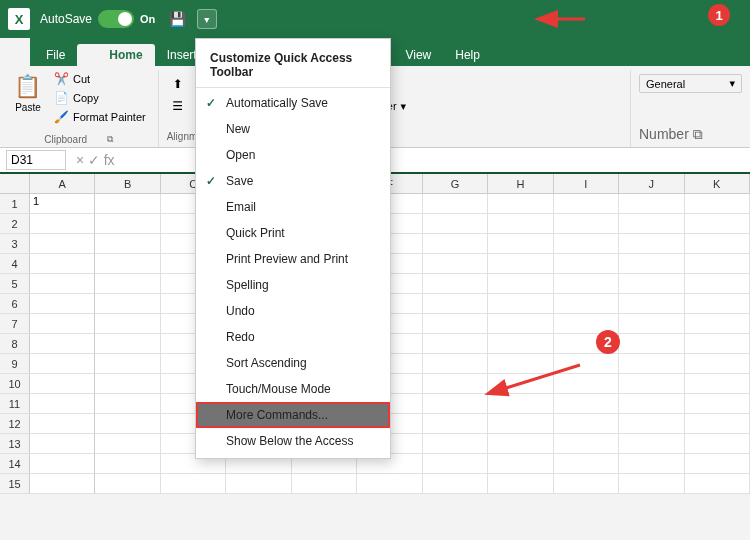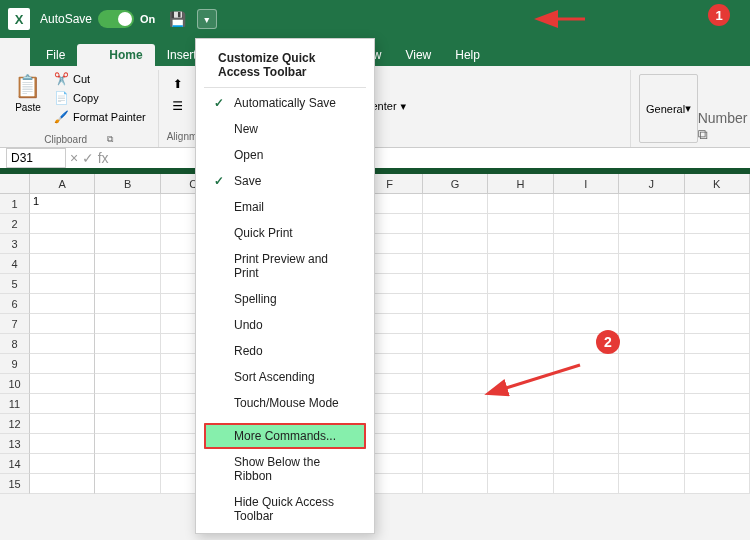--- a/index.html
+++ b/index.html
@@ -170,26 +170,26 @@
       width: 22px; height: 20px;
       display: flex; align-items: center; justify-content: center;
       font-size: 12px;
       cursor: pointer;
       border-radius: 2px;
     }
 
     
     .formula-bar {
       background: #fff;
-      border-bottom: 6px solid #14532d;
+      border-bottom: 2px solid #14532d;
       height: 26px;
       display: flex;
       align-items: center;
       padding: 0 6px;
-      gap: 4px;
+      gap: 10px;
     }
     .cell-ref {
       border: 1px solid #ccc;
       width: 60px;
       padding: 2px 4px;
       font-size: 12px;
     }
     .formula-bar-sep {
       color: #999;
       font-size: 14px;
@@ -256,26 +256,26 @@
       background: #fff;
     }
     .cell.col-a { border-right: 1px solid #ccc; }
     .cell.col-b { }
 
     
     .dropdown-overlay {
       position: fixed;
       left: 195px;
       top: 38px;
-      width: 180px;
+      width: 196px;
       background: #fff;
       border: 1px solid #ccc;
       box-shadow: 2px 4px 12px rgba(0,0,0,0.2);
       z-index: 100;
-      padding: 4px 8px;
+      padding: 4px 0;
     }
     .dropdown-title {
       padding: 8px 14px;
       font-weight: 600;
       font-size: 12px;
       border-bottom: 1px solid #e0e0e0;
       margin-bottom: 2px;
       color: #222;
     }
     .dropdown-item {
@@ -289,25 +289,24 @@
       position: relative;
     }
     .dropdown-item.checked::before {
       content: '✓';
       position: absolute;
       left: 10px;
       color: #217346;
       font-weight: bold;
     }
     .dropdown-item.highlighted {
-      background: #86efac;
+      background: #737373;
       outline: 2px solid #e53935;
       outline-offset: -2px;
       border-radius: 1px;
-      margin-top: 7px;
     }
     .red-circle-2 {
       position: fixed;
       right: 130px;
       top: 330px;
       width: 24px; height: 24px;
       background: #e53935;
       border-radius: 50%;
       color: #fff;
       font-weight: bold;
@@ -404,21 +403,21 @@
         <span>Merge &amp; Center</span>
         <span>▾</span>
       </div>
     </div>
     <div style="font-size:10px;color:#666;margin-top:auto;">
       <span>Alignment</span>
       <span style="font-size:9px;cursor:pointer;"> ⧉</span>
     </div>
   </div>
 
-  <div style="width:120px;border-left:1px solid #ddd;padding:4px 8px;display:flex;">
+  <div style="width:120px;border-left:1px solid #ddd;padding:4px 8px;display:flex;flex-direction:column;">
     <div style="border:1px solid #ccc;padding:2px 6px;font-size:11px;cursor:pointer;border-radius:2px;display:flex;align-items:center;justify-content:space-between;">
       <span>General</span>
         <span>▾</span>
     </div>
     <div style="font-size:14px;color:#666;margin-top:auto;">Number <span style="cursor:pointer;">⧉</span></div>
   </div>
 </div>
 
 <div class="formula-bar">
   <input class="cell-ref" type="text" value="D31" style="">
@@ -663,22 +662,21 @@
       <div class="dropdown-item checked">Save</div>
       <div class="dropdown-item">Email</div>
       <div class="dropdown-item">Quick Print</div>
       <div class="dropdown-item">Print Preview and Print</div>
       <div class="dropdown-item">Spelling</div>
       <div class="dropdown-item">Undo</div>
       <div class="dropdown-item">Redo</div>
       <div class="dropdown-item">Sort Ascending</div>
       <div class="dropdown-item">Touch/Mouse Mode</div>
       <div class="dropdown-item highlighted">More Commands...</div>
-      <div class="dropdown-item">Show Below the Ribbon</div>
-      <div class="dropdown-item">Hide Quick Access Toolbar</div>
+      <div class="dropdown-item">Show Below the Access</div>
     </div>
 </div>
 
 <div class="red-circle-2">2</div>
 
 <svg style="position:fixed;right:155px;top:355px;pointer-events:none;z-index:199;" width="120" height="50">
   <defs>
       <marker id="ah2" markerWidth="8" markerHeight="8" refX="6" refY="3" orient="auto">
         <path d="M0,0 L0,6 L8,3 z" fill="#e53935"></path>
       </marker>

